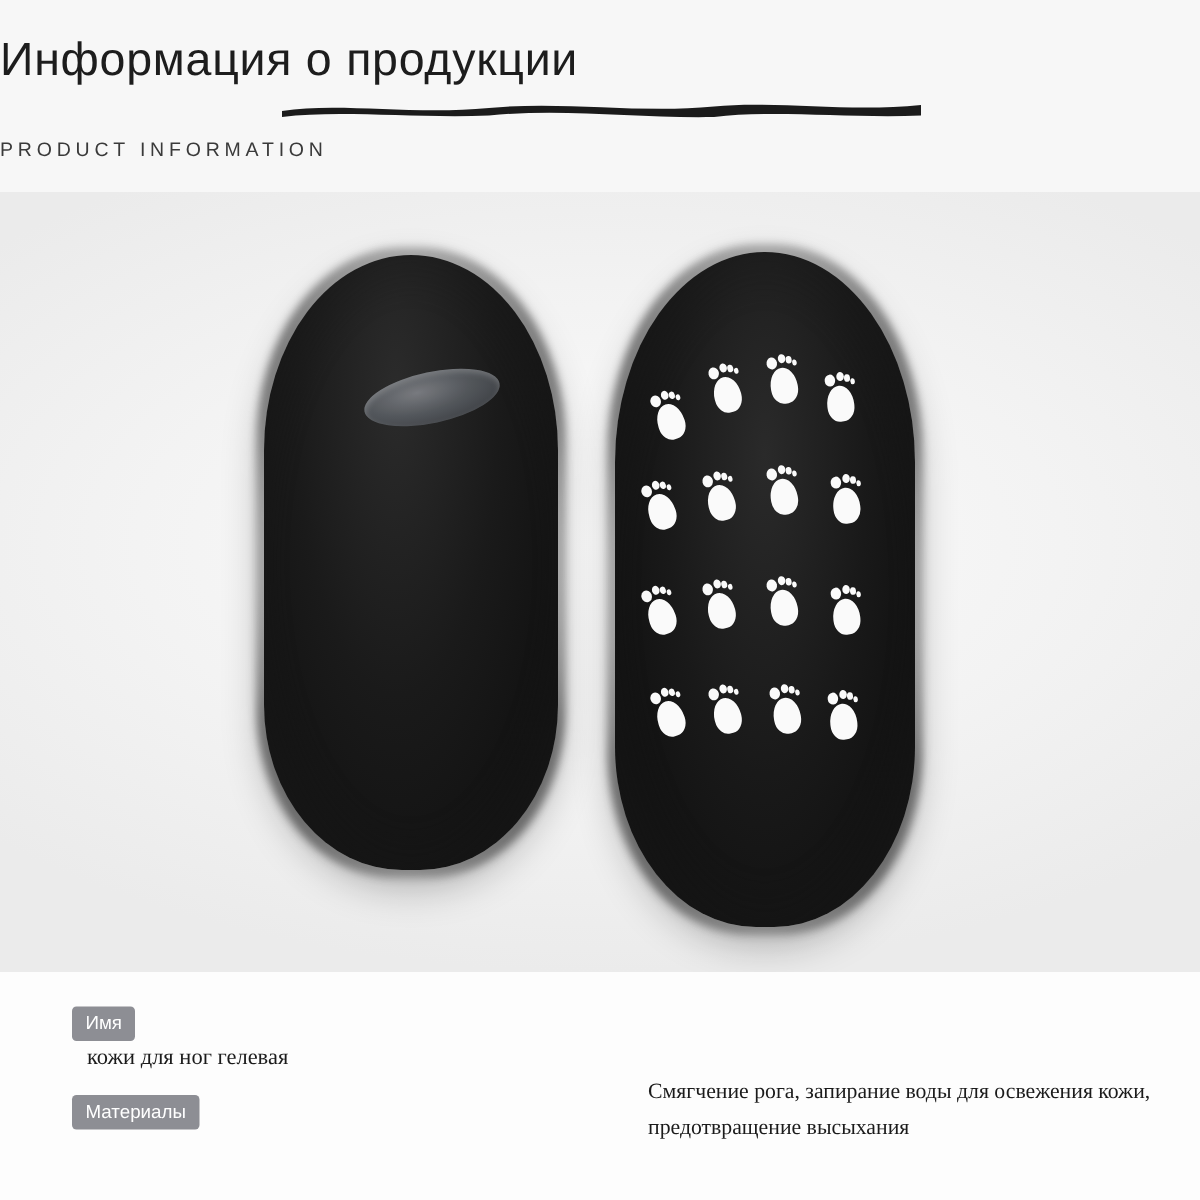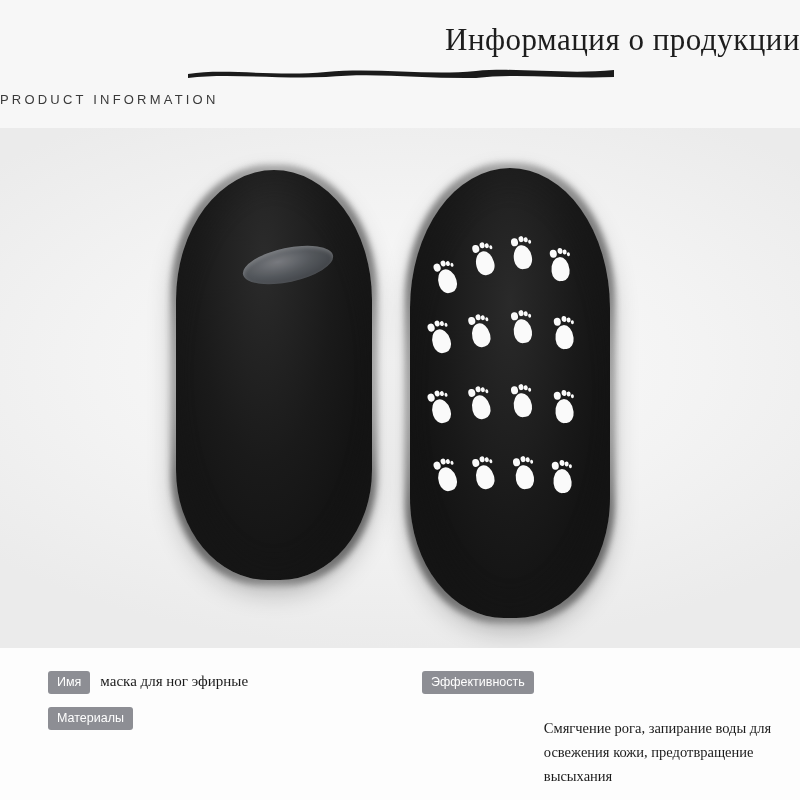--- a/index.html
+++ b/index.html
@@ -27,22 +27,22 @@
     left: 0;
     width: 800px;
     height: 128px;
     background: #f7f7f7;
   }
   .title-ru {
     position: absolute;
     top: 22px;
     left: 0;
     width: 800px;
-    text-align: right;
-    font-family: Liberation Serif, serif;
+    text-align: left;
+    font-family: Liberation Sans, sans-serif;
     font-size: 31px;
     color: #1d1d1d;
     letter-spacing: 0.5px;
     white-space: nowrap;
   }
   .brush {
     position: absolute;
     top: 66px;
     left: 186px;
     width: 430px;
@@ -161,20 +161,21 @@
     position: absolute;
     top: 22px;
   }
   .col-left  { left: 48px;  width: 340px; }
   .col-right { left: 422px; width: 352px; }
 
   .row {
     display: flex;
     align-items: flex-start;
     margin-bottom: 12px;
+    flex-direction: column;
   }
   .tag {
     flex: 0 0 auto;
     background: #8d8e94;
     color: #ffffff;
     font-size: 12.5px;
     padding: 4px 9px;
     border-radius: 3px;
     white-space: nowrap;
     line-height: 15px;
@@ -330,28 +331,27 @@
           <div class="t4"></div>
         </div>
     </div>
   </div>
 
   <div class="info">
 
     <div class="info-col col-left">
       <div class="row">
         <span class="tag">Имя</span>
-        <span class="val">маска для ног эфирные</span>
+        <span class="val">кожи для ног гелевая</span>
       </div>
       <div class="row">
         <span class="tag">Материалы</span>
       </div>
     </div>
 
     <div class="info-col col-right">
       <div class="row">
-        <span class="tag">Эффективность</span>
         <span class="val val-sm">Смягчение рога, запирание воды для освежения кожи, предотвращение высыхания</span>
       </div>
     </div>
 
   </div>
 </div>
 
 </body></html>

